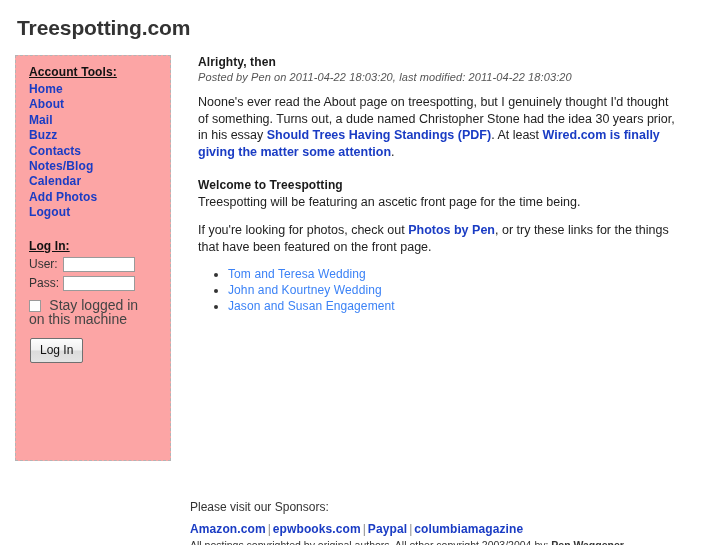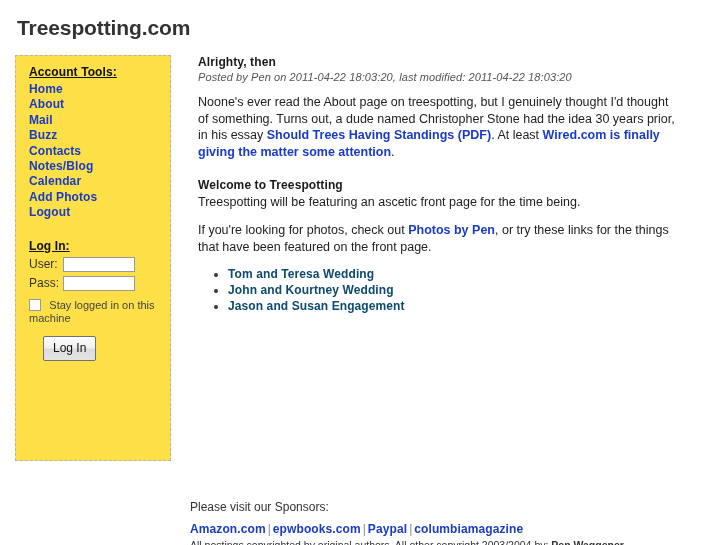--- a/index.html
+++ b/index.html
@@ -31,21 +31,21 @@
 
   
   #sidebar {
     position: absolute;
     left: 15px;
     top: 55px;
     width: 156px;
     height: 406px;
     box-sizing: border-box;
     border: 1px dashed #b4b4b4;
-    background: #fde047;
+    background: #fca5a5;
     padding: 9px 0 0 13px;
   }
   .panel-head {
     font-size: 12px;
     font-weight: bold;
     color: #111111;
     text-decoration: underline;
     margin: 0 0 3px 0;
     letter-spacing: 0.1px;
   }
@@ -96,27 +96,27 @@
     border: 1px solid #9a9a9a;
     background: #ffffff;
     display: inline-block;
     vertical-align: -2px;
     margin: 0 5px 0 0;
     padding: 0;
     -webkit-appearance: none;
     appearance: none;
   }
   #stay-label {
-    font-size: 11px;
+    font-size: 14px;
     color: #444444;
   }
 
   #login-button {
     margin-top: 11px;
-    margin-left: 14px;
+    margin-left: 1px;
     padding: 4px 9px 5px 9px;
     font-family: "Liberation Sans", sans-serif;
     font-size: 12px;
     color: #111111;
     border: 1px solid #707070;
     border-radius: 2px;
     background: linear-gradient(to bottom, #fdfdfd 0%, #f0f0f0 48%, #dcdcdc 52%, #e4e4e4 100%);
     cursor: pointer;
   }
 
@@ -159,22 +159,22 @@
     padding: 0 0 0 30px;
     list-style: disc;
   }
   ul.link-list li {
     line-height: 16px;
     margin-bottom: 0;
     color: #333333;
   }
   ul.link-list li a {
     font-size: 12px;
-    font-weight: bold;
-    color: #0c4a6e;
+    font-weight: normal;
+    color: #3b82f6;
     text-decoration: none;
     letter-spacing: 0.1px;
   }
 
   
   #footer {
     position: absolute;
     left: 190px;
     top: 500px;
     width: 500px;

